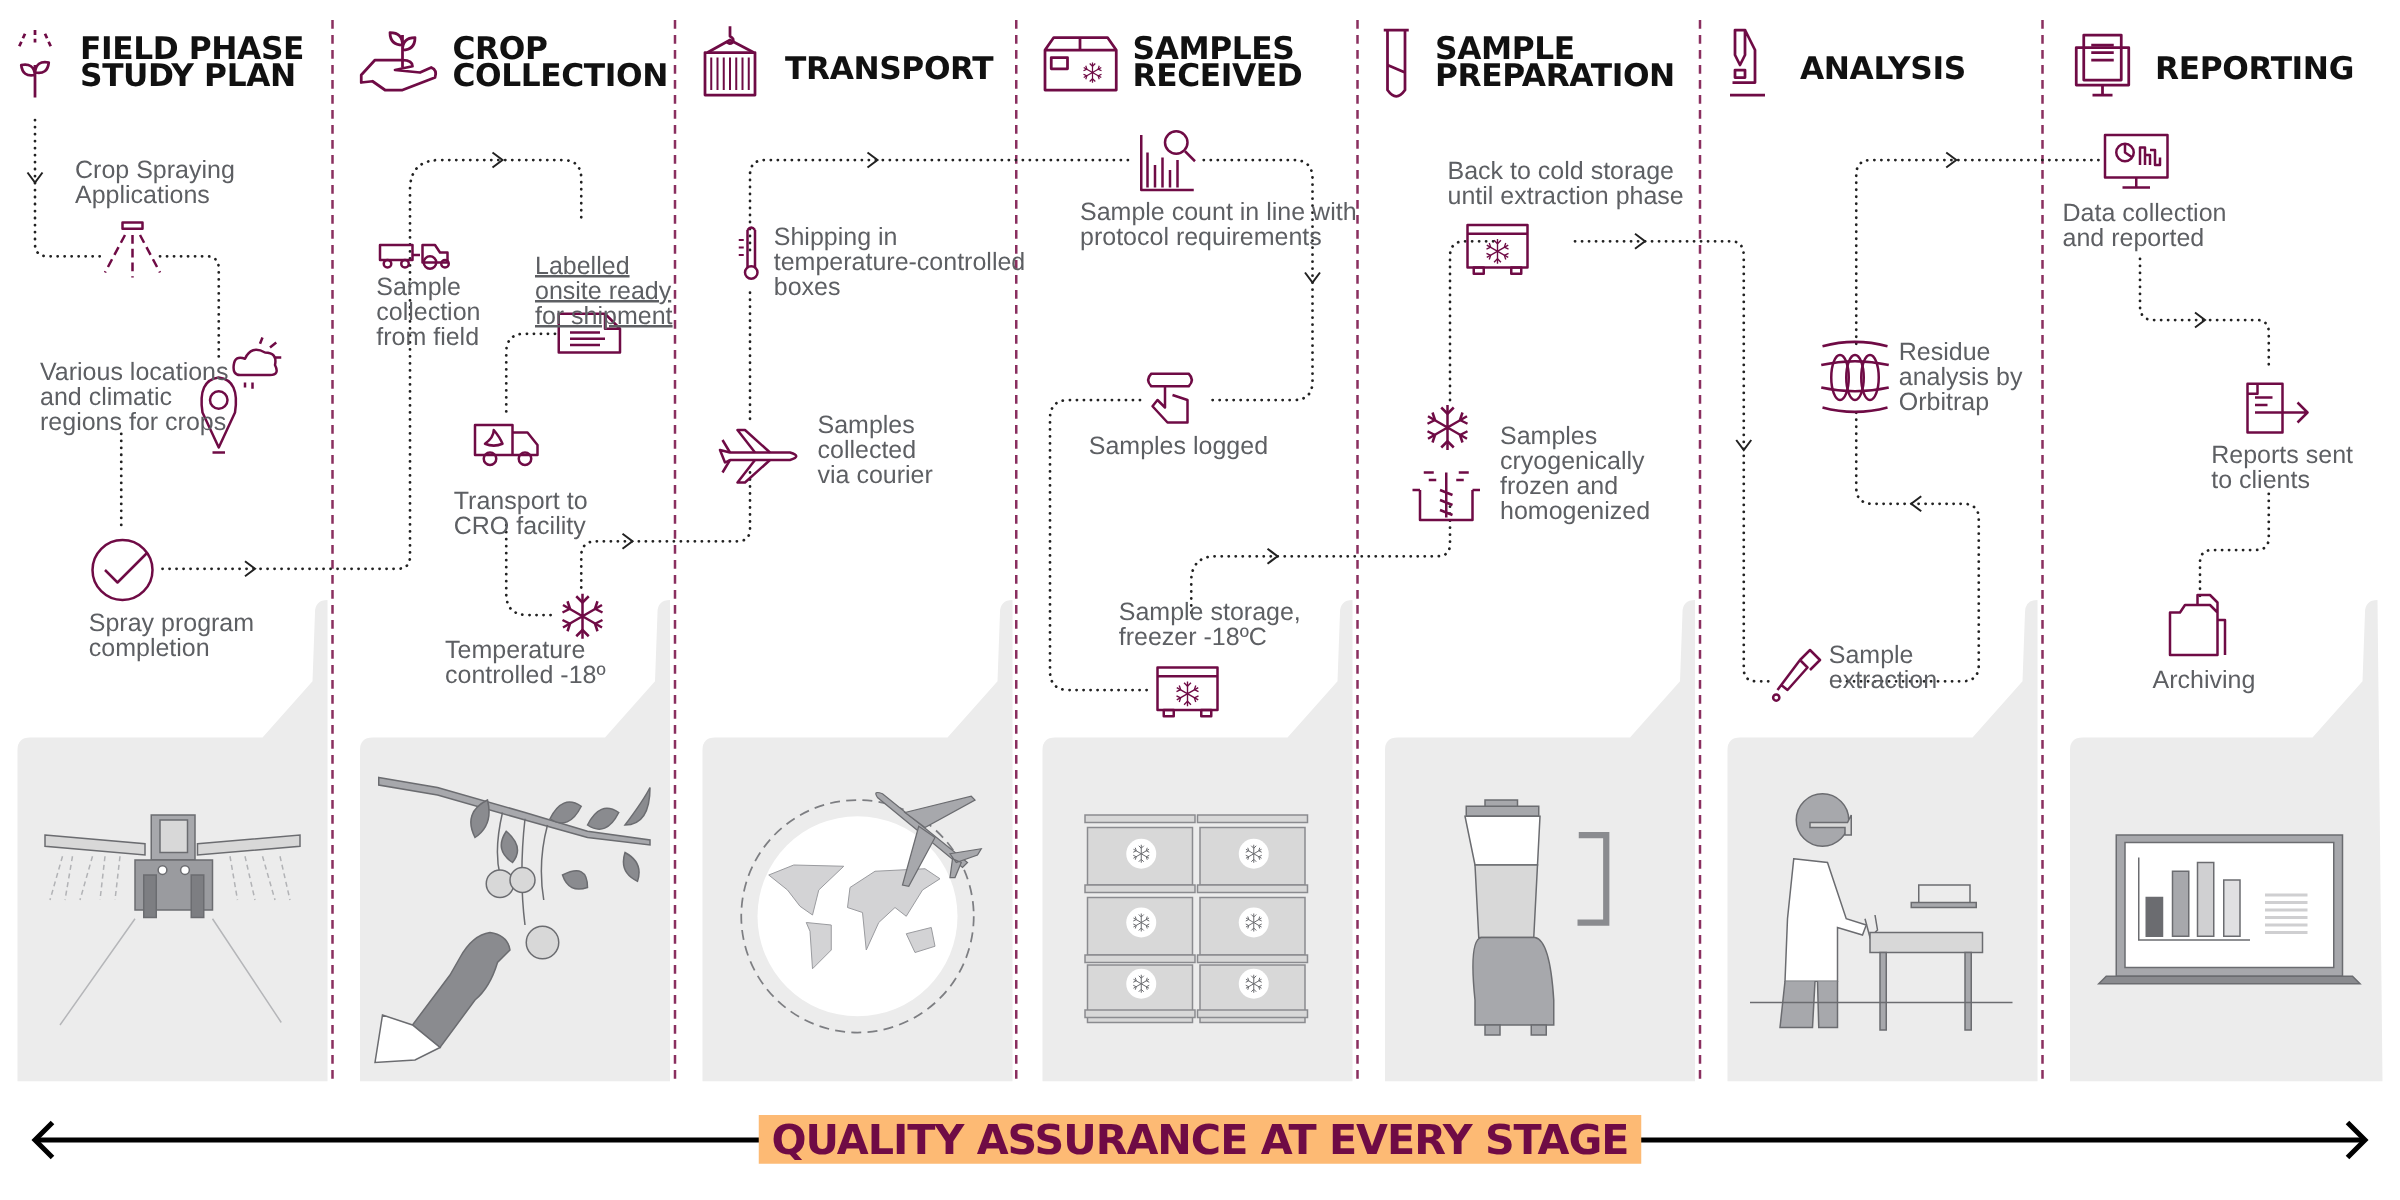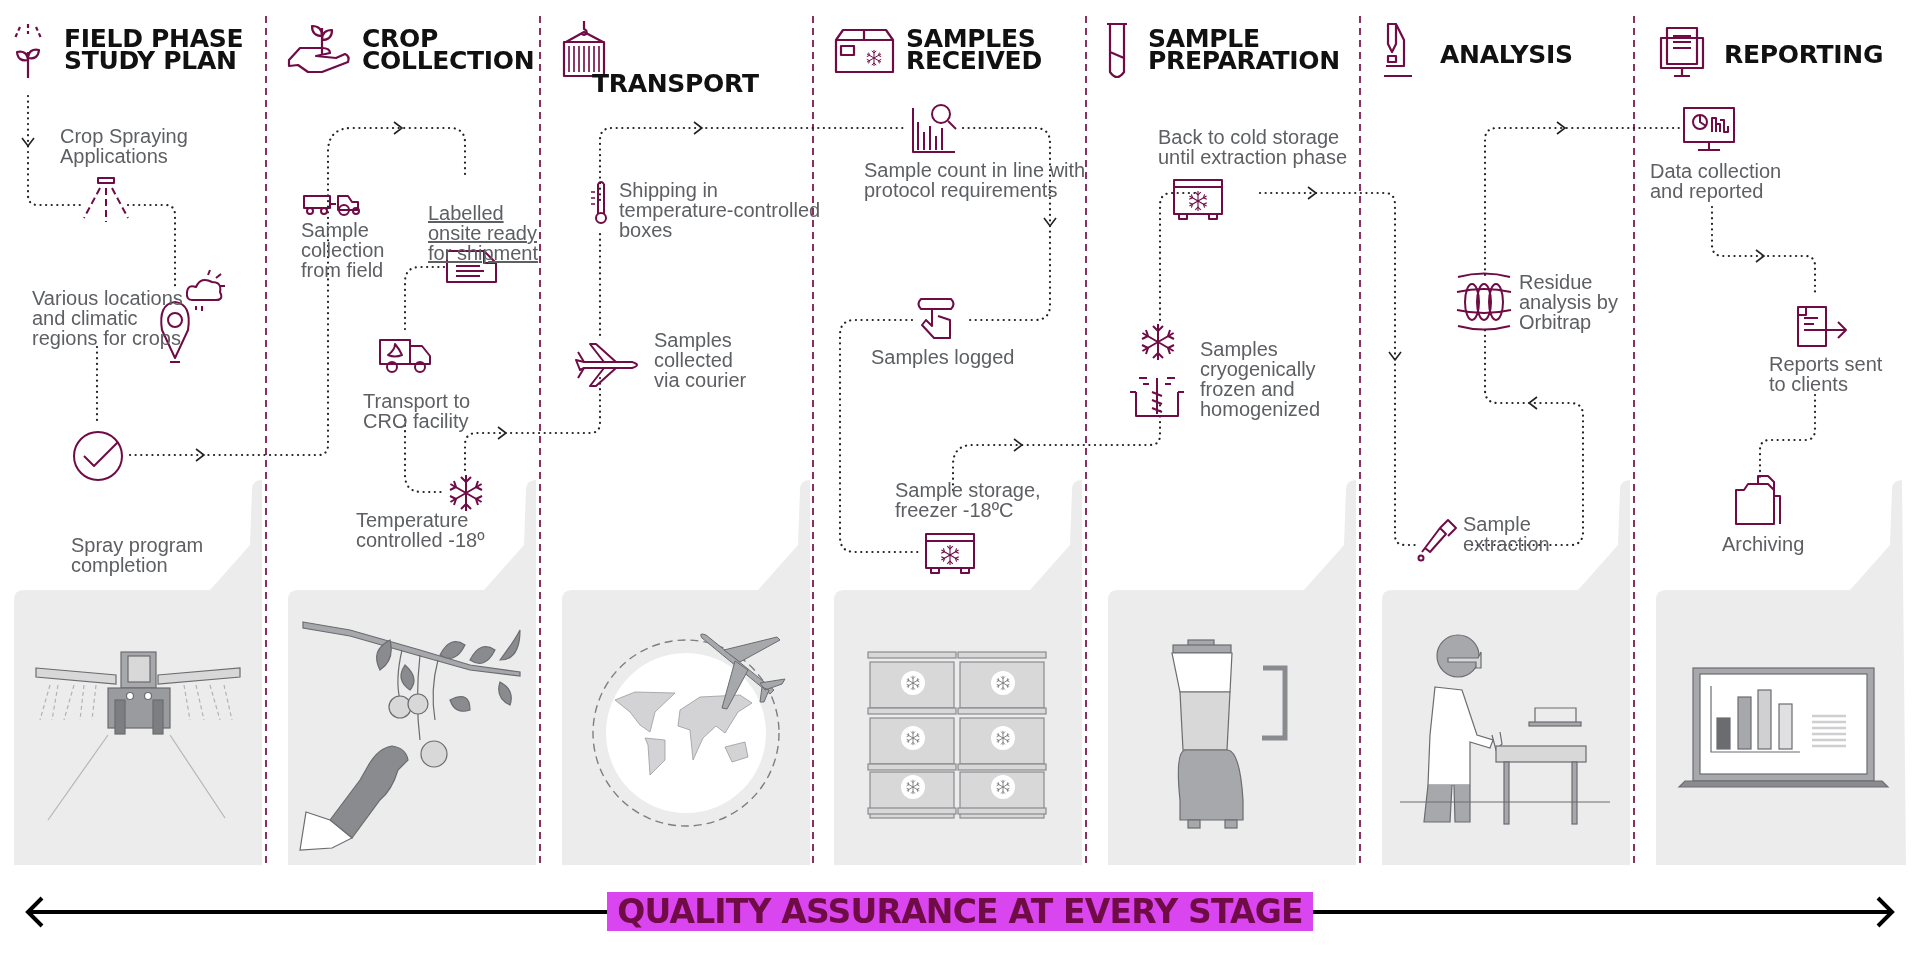--- a/index.html
+++ b/index.html
@@ -7,21 +7,21 @@
          font-family:"Liberation Sans", sans-serif; color:#000; }
   #stage { position:absolute; left:0; top:0; width:1920px; height:960px; }
   svg { position:absolute; left:0; top:0; }
   .title { position:absolute; font-family:"DejaVu Sans", sans-serif; font-weight:bold;
            font-size:25px; line-height:22px; letter-spacing:-0.3px; color:#111; white-space:pre-line; }
   .lbl { position:absolute; font-family:"Liberation Sans", sans-serif; font-size:20px;
          line-height:20px; color:#5d5f63; white-space:pre-line; }
   .qa { position:absolute; left:0; top:892px; width:1920px; text-align:center;
         font-family:"DejaVu Sans", sans-serif; font-weight:bold; font-size:33px; color:#6f0b45;
         letter-spacing:-0.8px; }
-  .qa span { background:#d946ef; padding:0 10px; }
+  .qa span { background:#fdba74; padding:0 10px; }
 </style>
 </head>
 <body>
 
 <div id="stage">
 
   <svg width="1920" height="960" viewBox="0 0 1920 960">
     <defs>
       <g id="snow">
         <path d="M0,-18 V18 M-15.6,-9 L15.6,9 M-15.6,9 L15.6,-9"></path>
@@ -344,34 +344,34 @@
       <path d="M1290,912 H1890"></path>
       <path d="M42,898 L28,912 L42,926"></path>
       <path d="M1878,898 L1892,912 L1878,926"></path>
     </g>
   </svg>
 
   <div class="title" style="left:64px; top:28px;">FIELD PHASE
 STUDY PLAN</div>
   <div class="title" style="left:362px; top:28px;">CROP
 COLLECTION</div>
-  <div class="title" style="left:592px; top:44px;margin-top:29px;">TRANSPORT</div>
+  <div class="title" style="left:628px; top:44px;">TRANSPORT</div>
   <div class="title" style="left:906px; top:28px;">SAMPLES
 RECEIVED</div>
   <div class="title" style="left:1148px; top:28px;">SAMPLE
 PREPARATION</div>
   <div class="title" style="left:1440px; top:44px;">ANALYSIS</div>
   <div class="title" style="left:1724px; top:44px;">REPORTING</div>
 
   <div class="lbl" style="left:60px; top:126px;">Crop Spraying
 Applications</div>
   <div class="lbl" style="left:32px; top:288px;">Various locations
 and climatic
 regions for crops</div>
-  <div class="lbl" style="left:71px; top:489px;margin-top:46px;">Spray program
+  <div class="lbl" style="left:71px; top:489px;">Spray program
 completion</div>
 
   <div class="lbl" style="left:301px; top:220px;">Sample
 collection
 from field</div>
   <div class="lbl" style="left:428px; top:203px;text-decoration:underline;">Labelled
 onsite ready
 for shipment</div>
   <div class="lbl" style="left:363px; top:379px;margin-top:12px;">Transport to
 CRO facility</div>

